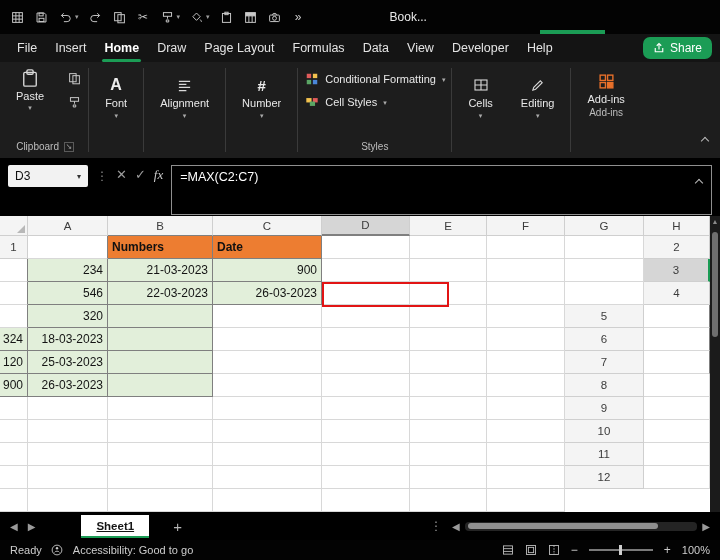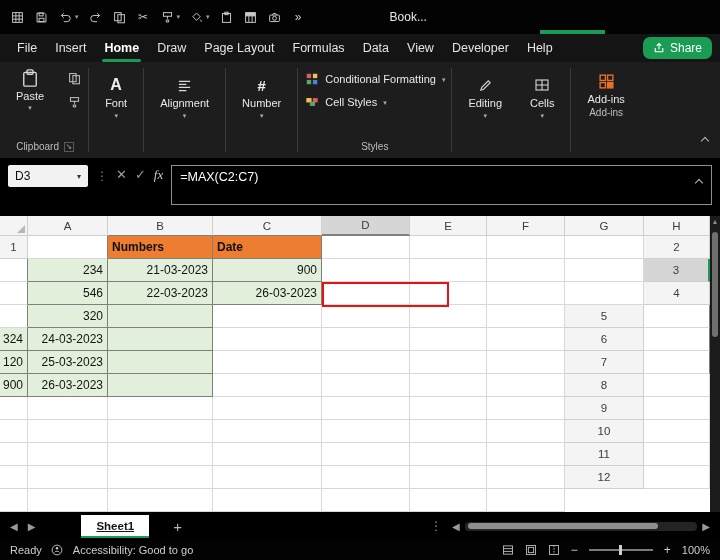--- a/index.html
+++ b/index.html
@@ -51,21 +51,21 @@
   .chev{display:inline-block; width:6px; height:6px; border-right:1.4px solid #bbb; border-bottom:1.4px solid #bbb;}
   .chev.up{transform:rotate(-135deg);}
 
   
   .formulabar{height:58px; background:#000; display:flex; align-items:flex-start; gap:8px; padding:7px 8px 0; flex:0 0 auto;}
   .namebox{width:80px; height:22px; background:#f2f2f2; color:#111; font-size:12px; display:flex; align-items:center; justify-content:space-between; padding:0 7px; border-radius:2px;}
   .nbcaret{font-size:8px; color:#333;}
   .fdots{color:#8a8a8a; font-size:12px; padding-top:4px;}
   .fbtn{color:#9c9c9c; font-size:13px; padding-top:2px;}
   .fx{font-style:italic; font-family:"Liberation Serif", serif; color:#c9c9c9; font-size:13px; padding-top:2px;}
-  .fxbox{flex:1; height:40px; border:1px solid #8f8f8f; color:#fff; font-size:12.5px; padding:4px 8px; position:relative; background:#000;}
+  .fxbox{flex:1; height:50px; border:1px solid #8f8f8f; color:#fff; font-size:12.5px; padding:4px 8px; position:relative; background:#000;}
   .fxchev{position:absolute; top:9px; right:9px;}
 
   
   .grid-wrap{height:296px; background:#fff; display:flex; position:relative; flex:0 0 auto;}
   .grid{display:grid;}
   .gc{border-right:1px solid #d8d8d8; border-bottom:1px solid #d8d8d8; display:flex; align-items:center; padding:0 4px; font-size:12px; color:#141414; overflow:hidden; white-space:nowrap; background:#fff;}
   .ch,.rh{background:#f4f4f4; justify-content:center; color:#3c3c3c; font-size:11.5px; border-color:#cfcfcf; padding:0;}
   .corner{position:relative;}
   .corner::after{content:""; position:absolute; right:2px; bottom:2px; border-left:8px solid transparent; border-bottom:8px solid #b8b8b8;}
   .hl-col{background:#d6d6d6; border-bottom:2px solid var(--green);}
@@ -338,38 +338,38 @@
         </div>
       <div class="gfooter">
         <span>Styles</span>
       </div>
     </div>
     <div class="vr"></div>
 
     <div class="rgroup">
       <div class="bigbtn">
         <span class="bicon">
-          <svg width="15" height="15" viewBox="0 0 16 16" fill="none" stroke="#d8d8d8" stroke-width="1.2">
-              <path d="M3 13l1-3 7-7 2 2-7 7z"></path>
-            </svg>
-        </span>
-        <span>Editing</span>
-        <span class="caret">▾</span>
-      </div>
-    </div>
-
-    <div class="rgroup">
-      <div class="bigbtn">
-        <span class="bicon">
           <svg width="16" height="16" viewBox="0 0 16 16" fill="none" stroke="#d8d8d8" stroke-width="1.1">
               <rect x="2" y="3" width="12" height="10"></rect>
               <path d="M2 8h12M8 3v10"></path>
             </svg>
         </span>
         <span>Cells</span>
+        <span class="caret">▾</span>
+      </div>
+    </div>
+
+    <div class="rgroup">
+      <div class="bigbtn">
+        <span class="bicon">
+          <svg width="15" height="15" viewBox="0 0 16 16" fill="none" stroke="#d8d8d8" stroke-width="1.2">
+              <path d="M3 13l1-3 7-7 2 2-7 7z"></path>
+            </svg>
+        </span>
+        <span>Editing</span>
         <span class="caret">▾</span>
       </div>
     </div>
     <div class="vr"></div>
 
     <div class="rgroup">
       <div class="bigbtn" style="padding-top:6px;">
         <span class="bicon">
           <svg width="17" height="17" viewBox="0 0 16 16" fill="none" stroke="#e8702a" stroke-width="1.3">
               <rect x="2" y="2" width="5" height="5"></rect>
@@ -444,21 +444,21 @@
         <div class="gc cell dkr"></div>
         <div class="gc cell data num">320</div>
         <div class="gc cell data"></div>
         <div class="gc cell"></div>
         <div class="gc cell"></div>
         <div class="gc cell"></div>
         <div class="gc cell"></div>
         <div class="gc rh">5</div>
         <div class="gc cell dkr"></div>
         <div class="gc cell data num">324</div>
-        <div class="gc cell data num">24-03-2023</div>
+        <div class="gc cell data num">18-03-2023</div>
         <div class="gc cell data"></div>
         <div class="gc cell"></div>
         <div class="gc cell"></div>
         <div class="gc cell"></div>
         <div class="gc cell"></div>
         <div class="gc rh">6</div>
         <div class="gc cell dkr"></div>
         <div class="gc cell data num">120</div>
         <div class="gc cell data num">25-03-2023</div>
         <div class="gc cell data"></div>

